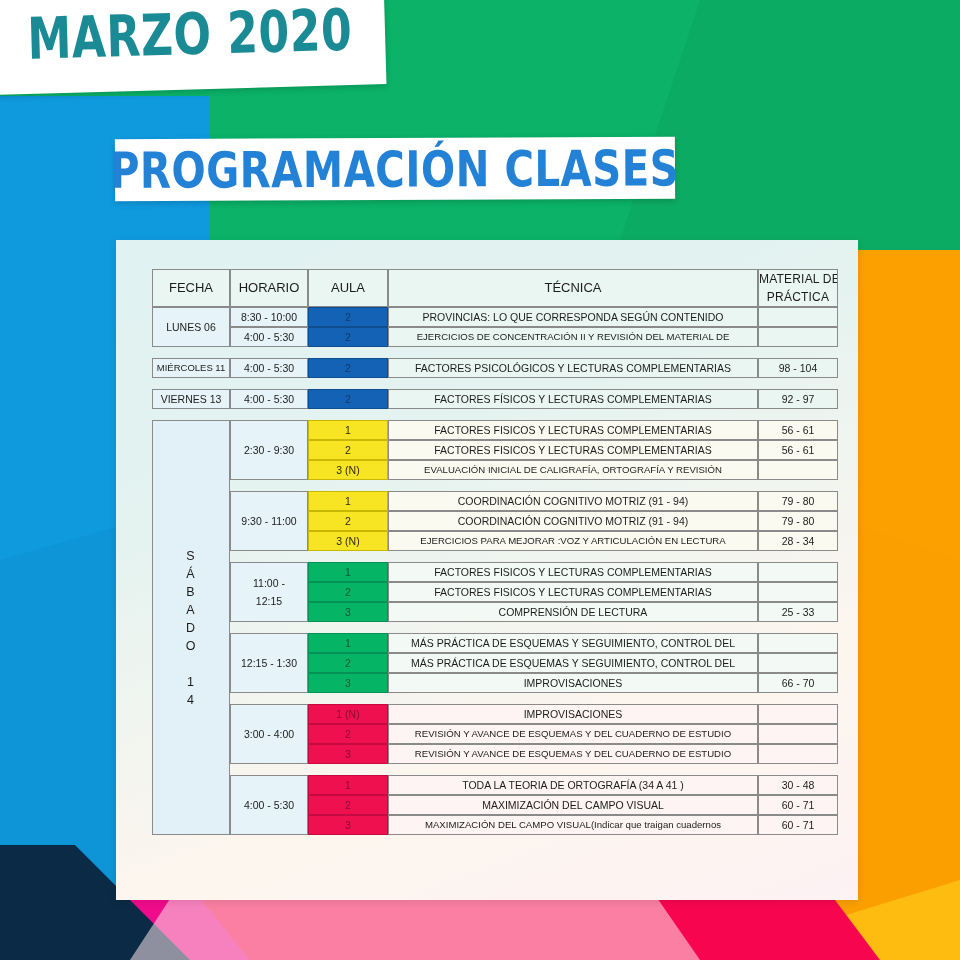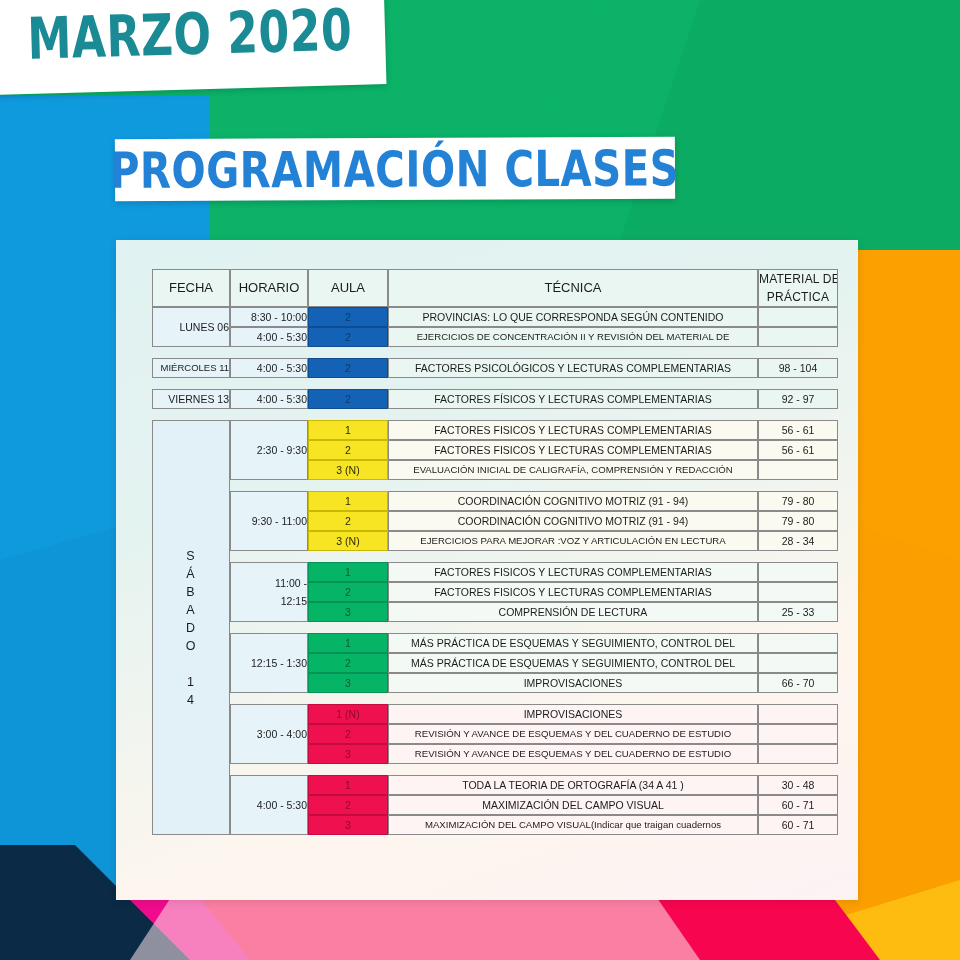--- a/index.html
+++ b/index.html
@@ -84,21 +84,21 @@
   .aula-green{background:#06b466 !important;color:#0c5a34;font-weight:bold;border-color:#059256 !important;}
   .aula-red{background:#ee104f !important;color:#8d0a30;font-weight:bold;border-color:#c40b41 !important;text-align:center;}
 
   .tint-y{background:#fbfaf0 !important;}
   .tint-g{background:#f3faf5 !important;}
   .tint-r{background:#fdf4f3 !important;}
 
   .bold{font-weight:bold;margin-left:48px;}
   .sab-cell{font-weight:bold;font-size:12.5px;line-height:24.6px;letter-spacing:1px;
             text-align:center;background:#e2f1f7 !important;}
-  .lightblue{background:#e6f3f8 !important;text-align:right;}
+  .lightblue{background:#e6f3f8 !important;}
 </style>
 </head>
 <body>
 
 <div id="bg">
   <svg viewBox="0 0 960 960" xmlns="http://www.w3.org/2000/svg">
 
     <rect x="0" y="0" width="960" height="960" fill="#0bb268"></rect>
 
     <polygon points="960,0 960,560 760,210 820,0" fill="#06a45f"></polygon>
@@ -202,21 +202,21 @@
             <td class="c-tec tint-y">FACTORES FISICOS Y LECTURAS COMPLEMENTARIAS</td>
             <td class="c-mat tint-y">56 - 61</td>
           </tr>
           <tr>
             <td class="c-aula aula-yellow">2</td>
             <td class="c-tec tint-y">FACTORES FISICOS Y LECTURAS COMPLEMENTARIAS</td>
             <td class="c-mat tint-y">56 - 61</td>
           </tr>
           <tr>
             <td class="c-aula aula-yellow">3 (N)</td>
-            <td class="c-tec tint-y" style="font-size: 9.6px;">EVALUACIÓN INICIAL DE CALIGRAFÍA, COMPRENSIÓN Y REDACCIÓN</td>
+            <td class="c-tec tint-y" style="font-size: 9.6px;">EVALUACIÓN INICIAL DE CALIGRAFÍA, ORTOGRAFÍA Y REVISIÓN</td>
             <td class="c-mat tint-y"></td>
           </tr>
           <tr class="spacer">
             <td></td>
             <td></td>
             <td></td>
             <td></td>
           </tr>
           <tr>
             <td class="c-hora lightblue" rowspan="3">9:30 - 11:00</td>

